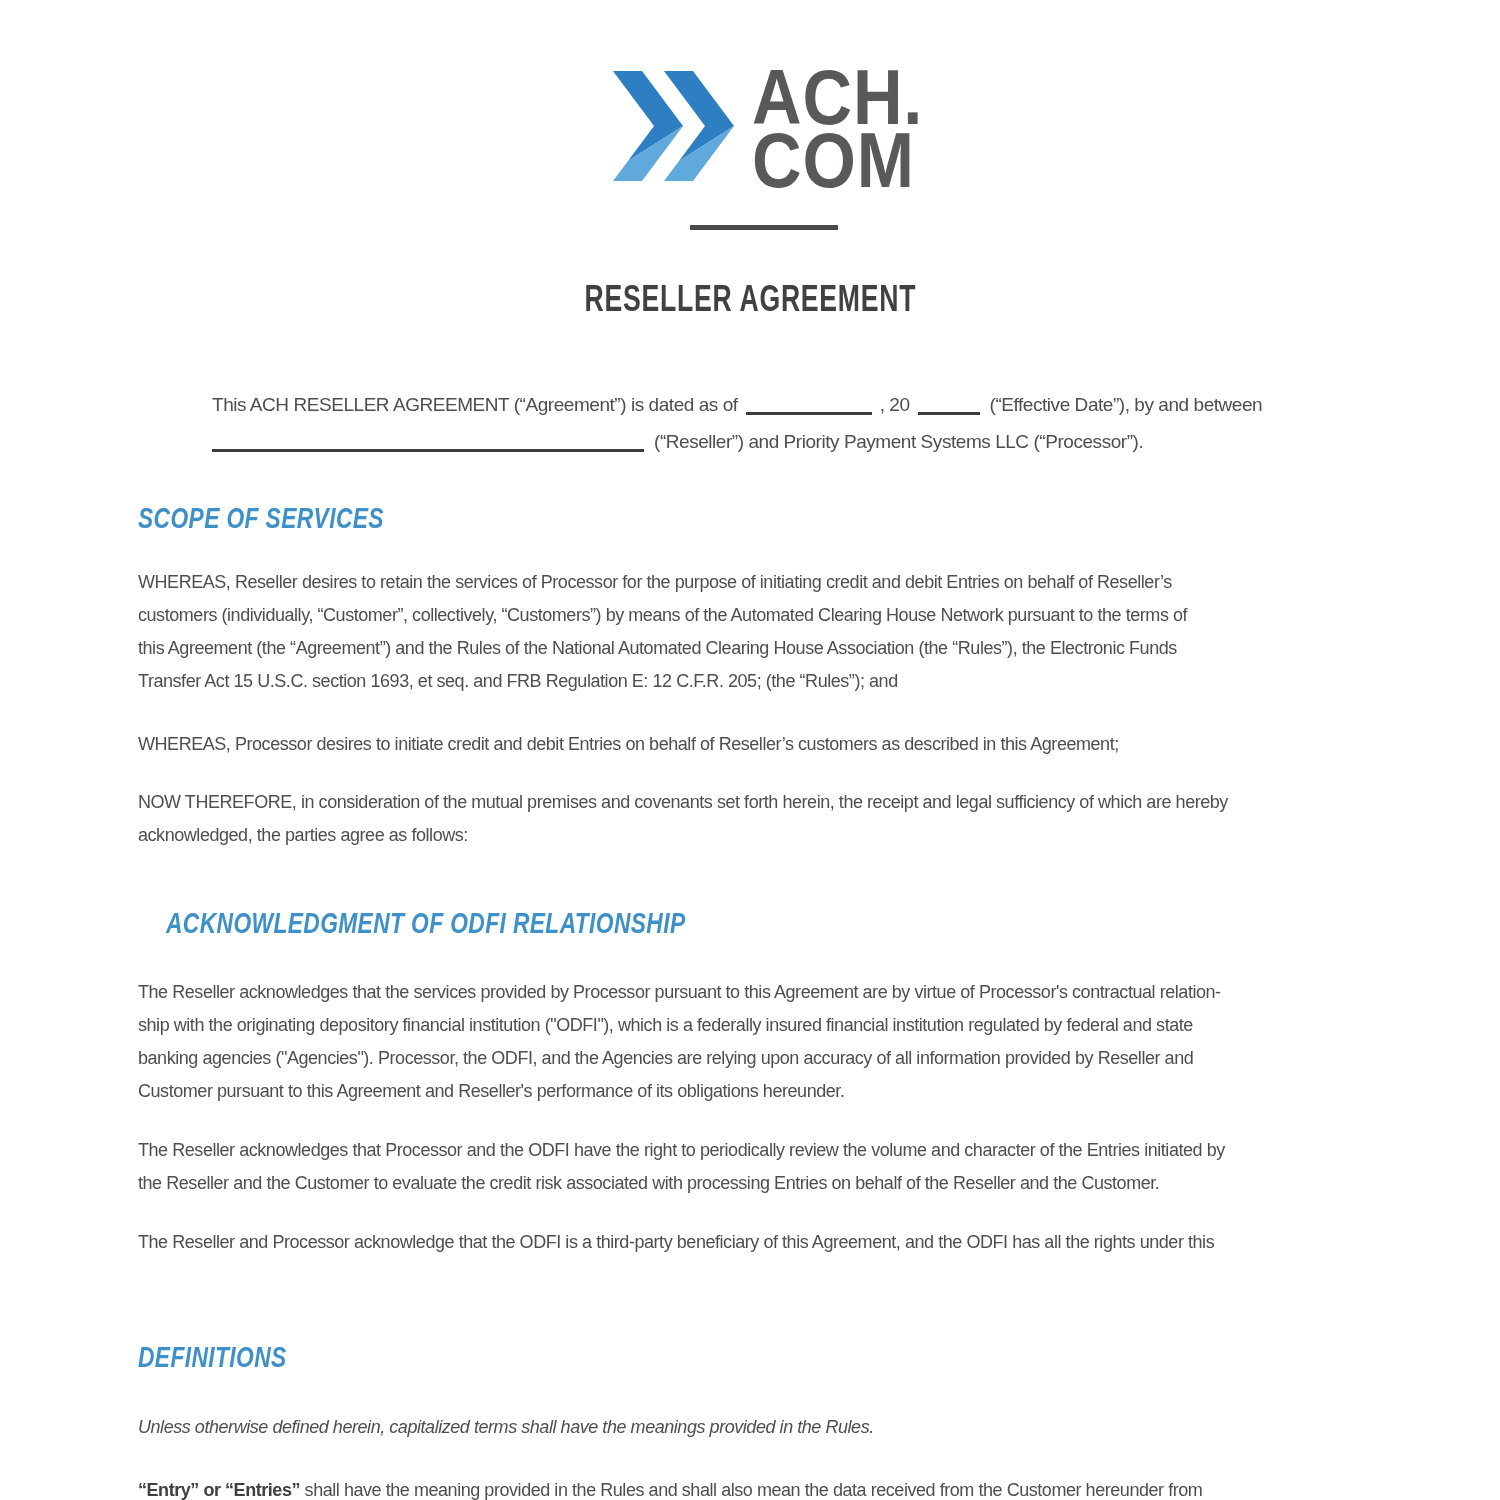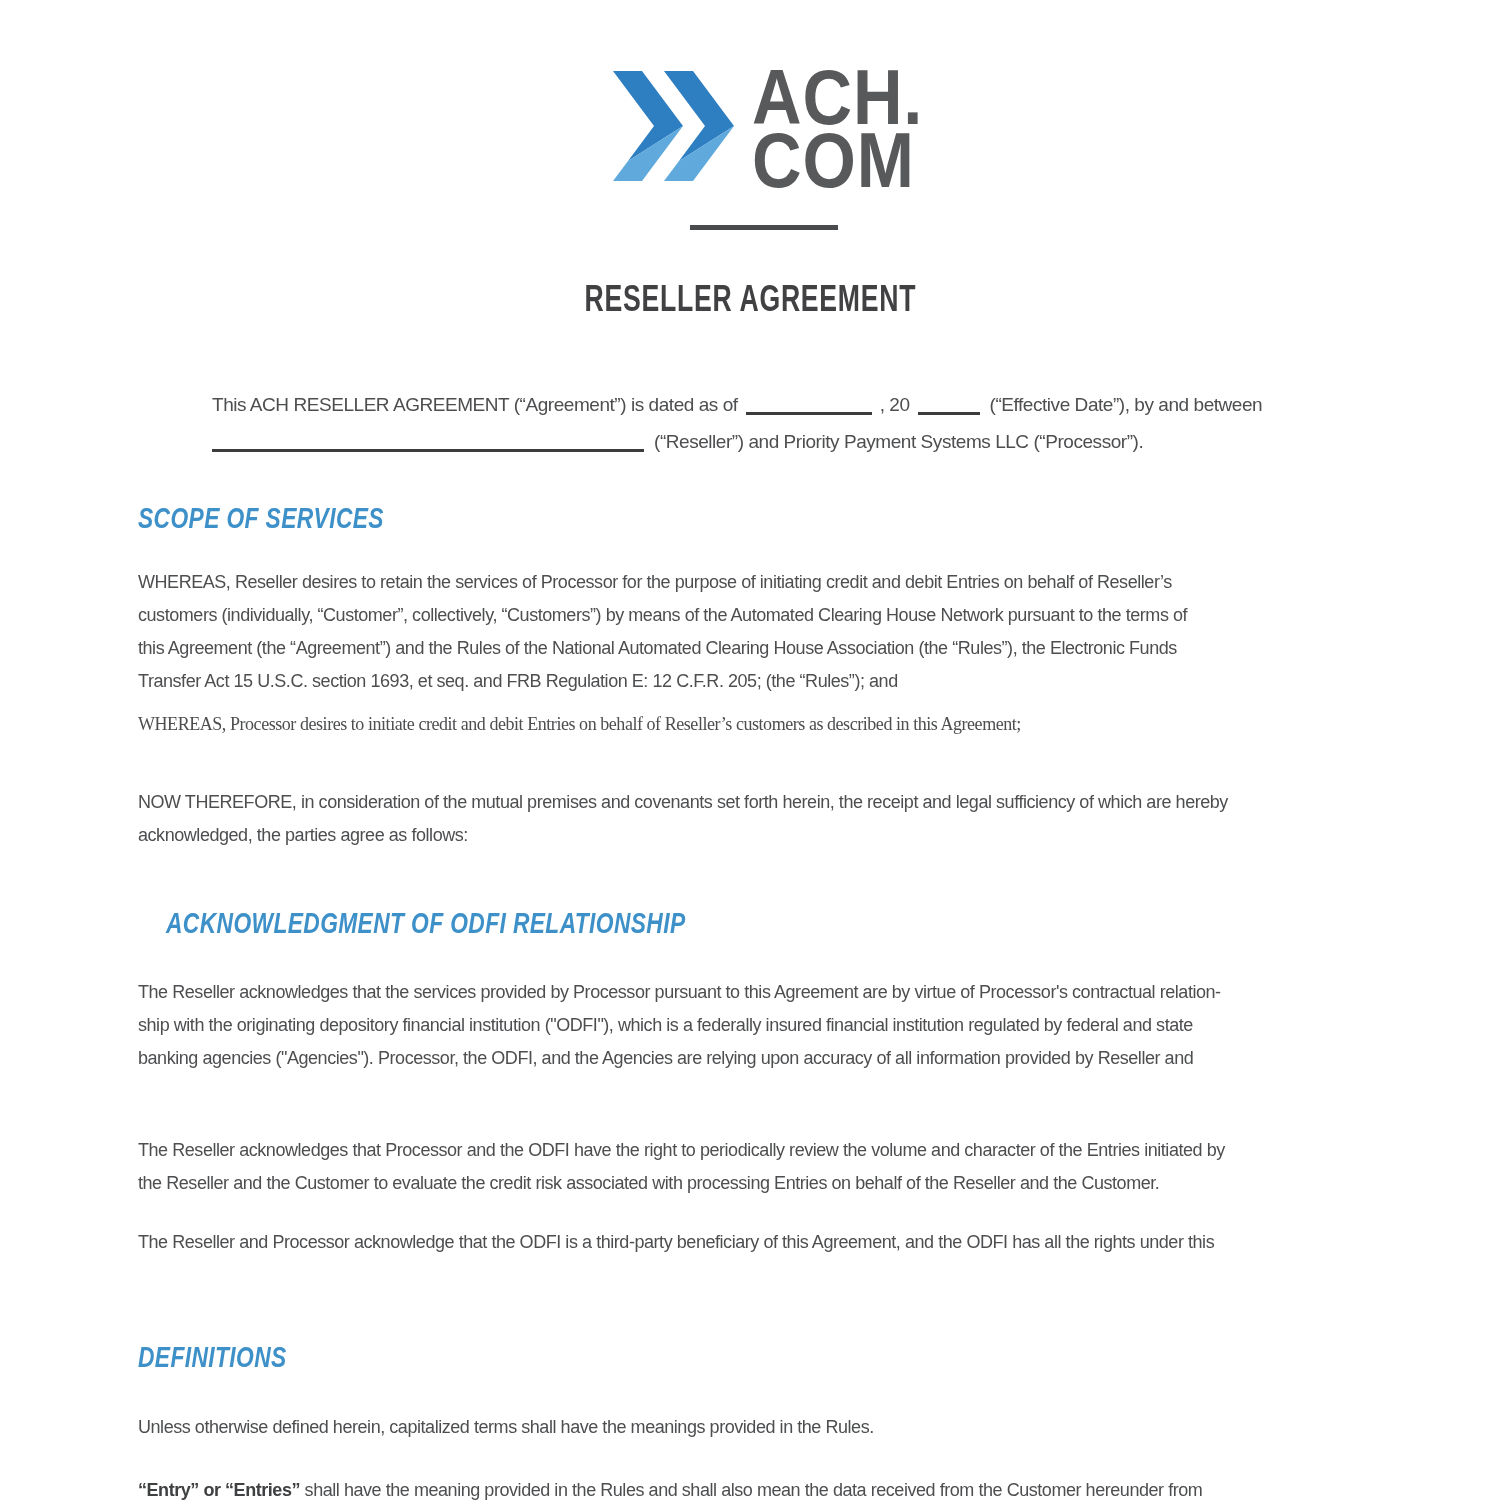--- a/index.html
+++ b/index.html
@@ -69,48 +69,49 @@
 
   <div class="abs h2" style="top:499px;">
     <span class="condense">SCOPE OF SERVICES</span>
   </div>
   <div class="abs para" style="top:566px;">
       <div class="tline">WHEREAS, Reseller desires to retain the services of Processor for the purpose of initiating credit and debit Entries on behalf of Reseller’s</div>
       <div class="tline">customers (individually, “Customer”, collectively, “Customers”) by means of the Automated Clearing House Network pursuant to the terms of</div>
       <div class="tline">this Agreement (the “Agreement”) and the Rules of the National Automated Clearing House Association (the “Rules”), the Electronic Funds</div>
       <div class="tline">Transfer Act 15 U.S.C. section 1693, et seq. and FRB Regulation E: 12 C.F.R. 205; (the “Rules”); and</div>
     </div>
-  <div class="abs para" style="top:708px;font-family:Liberation Serif, serif;">
+  <div class="abs para" style="top:728px;">
       <div class="tline">WHEREAS, Processor desires to initiate credit and debit Entries on behalf of Reseller’s customers as described in this Agreement;</div>
     </div>
   <div class="abs para" style="top:786px;">
       <div class="tline">NOW THEREFORE, in consideration of the mutual premises and covenants set forth herein, the receipt and legal sufficiency of which are hereby</div>
       <div class="tline">acknowledged, the parties agree as follows:</div>
     </div>
 
   <div class="abs h2" style="top:904px;margin-left:28px;">
     <span class="condense">ACKNOWLEDGMENT OF ODFI RELATIONSHIP</span>
   </div>
   <div class="abs para" style="top:976px;">
       <div class="tline">The Reseller acknowledges that the services provided by Processor pursuant to this Agreement are by virtue of Processor's contractual relation-</div>
       <div class="tline">ship with the originating depository financial institution ("ODFI"), which is a federally insured financial institution regulated by federal and state</div>
       <div class="tline">banking agencies ("Agencies"). Processor, the ODFI, and the Agencies are relying upon accuracy of all information provided by Reseller and</div>
+      <div class="tline">Customer pursuant to this Agreement and Reseller's performance of its obligations hereunder.</div>
     </div>
   <div class="abs para" style="top:1134px;">
       <div class="tline">The Reseller acknowledges that Processor and the ODFI have the right to periodically review the volume and character of the Entries initiated by</div>
       <div class="tline">the Reseller and the Customer to evaluate the credit risk associated with processing Entries on behalf of the Reseller and the Customer.</div>
     </div>
   <div class="abs para" style="top:1226px;">
       <div class="tline">The Reseller and Processor acknowledge that the ODFI is a third-party beneficiary of this Agreement, and the ODFI has all the rights under this</div>
     </div>
 
   <div class="abs h2" style="top:1338px;">
     <span class="condense">DEFINITIONS</span>
   </div>
-  <div class="abs para" style="top:1411px;">
+  <div class="abs para" style="top:1411px;font-style:italic;">
       <div class="tline">Unless otherwise defined herein, capitalized terms shall have the meanings provided in the Rules.</div>
     </div>
   <div class="abs para" style="top:1474px;">
     <div class="tline">
       <strong>“Entry” or “Entries”</strong><span> shall have the meaning provided in the Rules and shall also mean the data received from the Customer hereunder from</span>
     </div>
   </div>
 
 </div>
 

